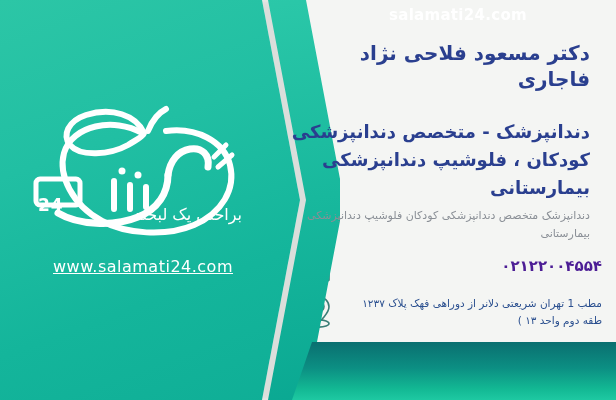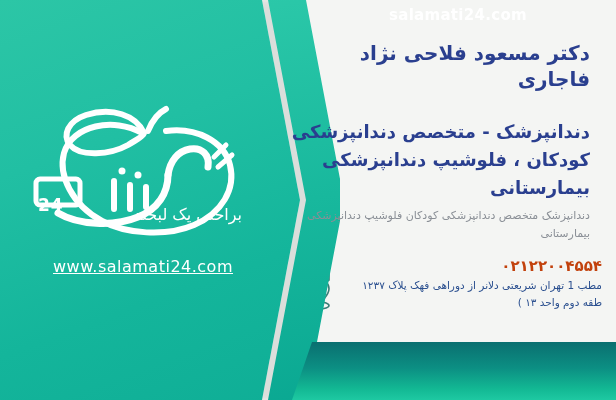--- a/index.html
+++ b/index.html
@@ -99,31 +99,31 @@
     color:#8a8f96;
     line-height:1.7;
   }
 
   .info-row{
     position:absolute;right:14px;
     display:flex;align-items:flex-start;
     justify-content:flex-end;gap:10px;
   }
   .row-phone{top:248px;width:300px;}
-  .row-addr{top:274px;width:300px;}
+  .row-addr{top:292px;width:300px;}
 
   .info-text{
     flex:1;
     text-align:right;
     color:#2a4f8f;
     line-height:1.6;
     padding-top:3px;
   }
   .phone-number{
-    font-size:15px;font-weight:700;color:#c2410c;
+    font-size:15px;font-weight:700;color:#4c1d95;
     direction:rtl;
     padding-top:6px;
   }
   .addr-text{font-size:10.5px;color:#2a4f8f;}
   .icon-box{
     width:34px;height:40px;flex:0 0 34px;
     display:flex;align-items:center;justify-content:center;
   }
   .icon-box svg{display:block;}
 

